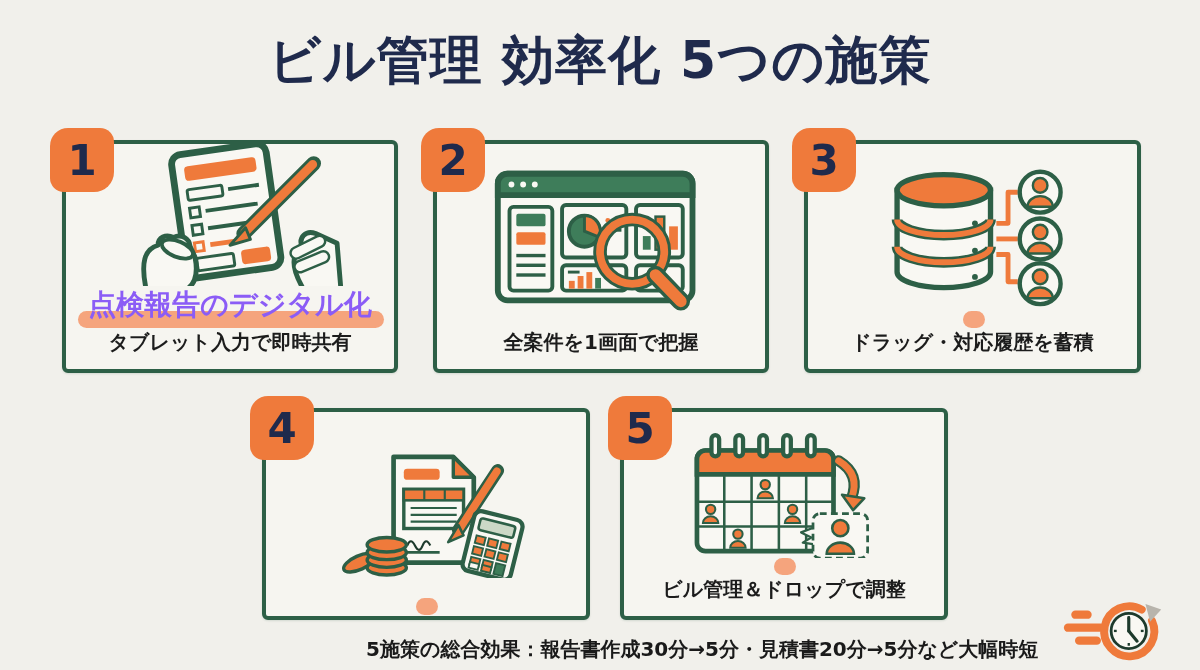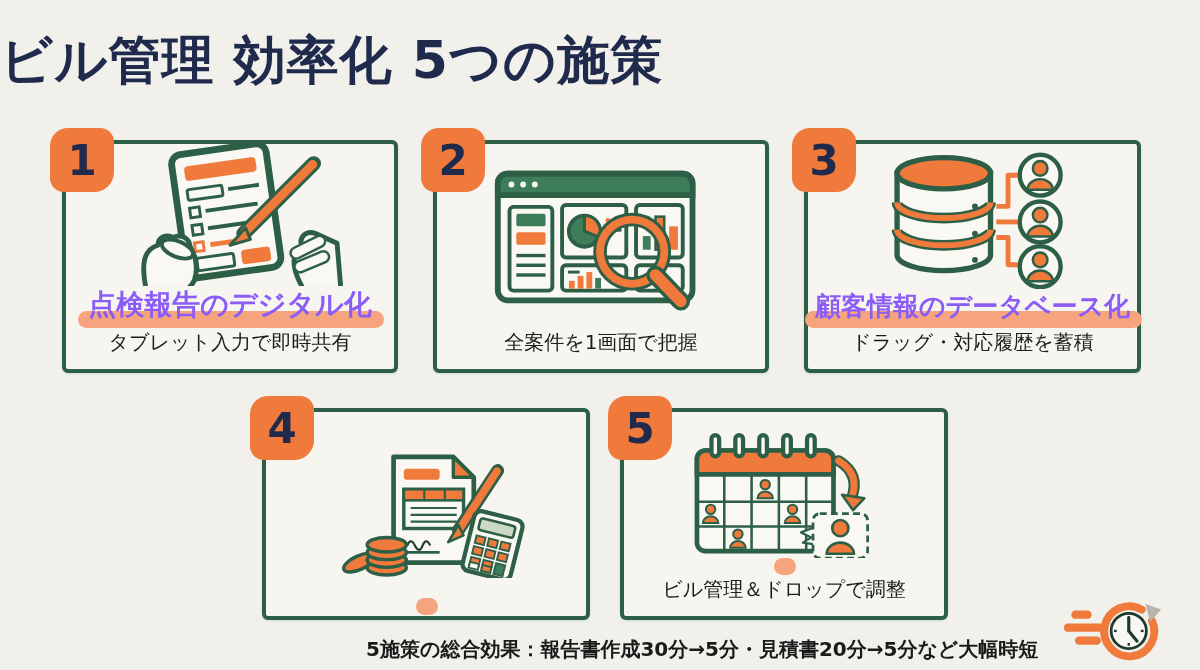--- a/index.html
+++ b/index.html
@@ -2,21 +2,21 @@
 <html><head>
 <meta charset="utf-8">
 <style>
   * { margin:0; padding:0; box-sizing:border-box; }
   html,body { background:#e8e7e2; }
   .canvas {
     position:relative; width:1200px; height:670px; background:#f1f0eb;
     font-family:"DejaVu Sans","Liberation Sans",sans-serif; overflow:hidden;
   }
   .page-title {
-    position:absolute; top:26px; left:0; width:100%; 
+    position:absolute; top:26px; left:0; width:100%; text-align:center;
     font-size:52px; font-weight:800; color:#1f2a4c; letter-spacing:1px;
   }
   .card {
     position:absolute; background:#f6f5f0; border:4px solid #2d5f46; border-radius:6px;
     display:flex; flex-direction:column; align-items:center; box-shadow:0 1px 2px rgba(45,95,70,.15);
   }
   .card-1 { left:62px;  top:140px; width:336px; height:233px; }
   .card-2 { left:433px; top:140px; width:336px; height:233px; }
   .card-3 { left:804px; top:140px; width:337px; height:233px; }
   .card-4 { left:262px; top:408px; width:328px; height:212px; }
@@ -29,21 +29,21 @@
   }
   .illus { flex:1 1 auto; width:100%; display:flex; align-items:center; justify-content:center; overflow:hidden; padding-top:4px; }
   .illus svg { display:block; }
   .title-wrap { position:relative; margin:0 0 5px 0; z-index:1; }
   .hl-bar {
     position:absolute; left:-10px; right:-12px; bottom:-4px; height:17px;
     background:#f5a47d; border-radius:9px; z-index:0;
   }
   .card-title { position:relative; z-index:1; font-size:28px; font-weight:800; color:#8b5cf6; white-space:nowrap; }
   .card-3 .card-title { font-size:26px; }
-  .card-sub { font-size:20px; font-weight:400; color:#1c1c1c; white-space:nowrap; margin-bottom:13px; }
+  .card-sub { font-size:20px; font-weight:700; color:#1c1c1c; white-space:nowrap; margin-bottom:13px; }
   .footer-summary {
     position:absolute; left:366px; top:636px; font-size:20px; font-weight:700; color:#1a1a1a; white-space:nowrap;
   }
   .speed-clock { position:absolute; left:1062px; top:597px; }
 </style>
 </head>
 <body>
 
 <div class="canvas">
 
@@ -169,21 +169,20 @@
           <g>
             <circle cx="189" cy="124" r="21" fill="#f9f8f3" stroke="#2d5f46" stroke-width="4.5"></circle>
             <circle cx="189" cy="117" r="7.5" fill="#ef7a3b" stroke="#2d5f46" stroke-width="2.5"></circle>
             <path d="M176 139 a13 11 0 0 1 26 0 Z" fill="#ef7a3b" stroke="#2d5f46" stroke-width="2.5"></path>
           </g>
         </g>
       </svg>
     </div>
     <div class="title-wrap">
       <span class="hl-bar"></span>
-      <span class="card-title">顧客情報のデータベース化</span>
     </div>
     <div class="card-sub">ドラッグ・対応履歴を蓄積</div>
   </div>
 
   <div class="card card-4">
     <div class="badge">4</div>
     <div class="illus">
       <svg width="280" height="128" viewBox="0 0 240 150">
         <g>
           <path d="M82 8 L152 8 L176 32 L176 132 L82 132 Z" fill="#f9f8f3" stroke="#2d5f46" stroke-width="5.5" stroke-linejoin="round"></path>

